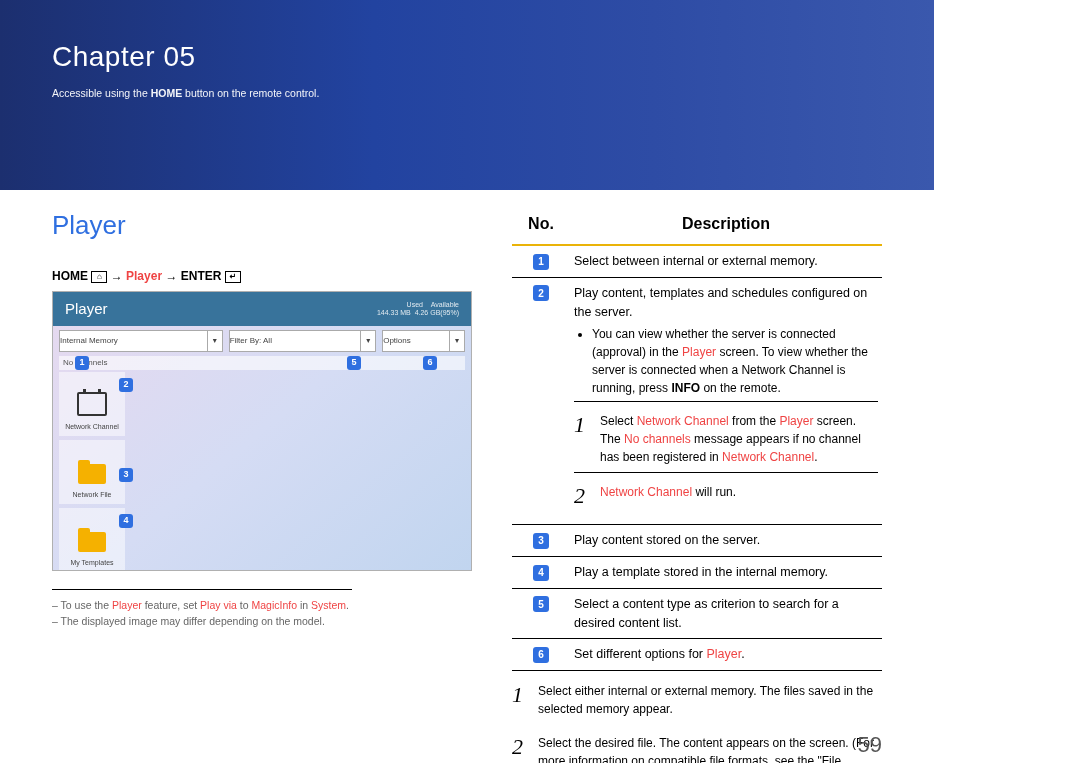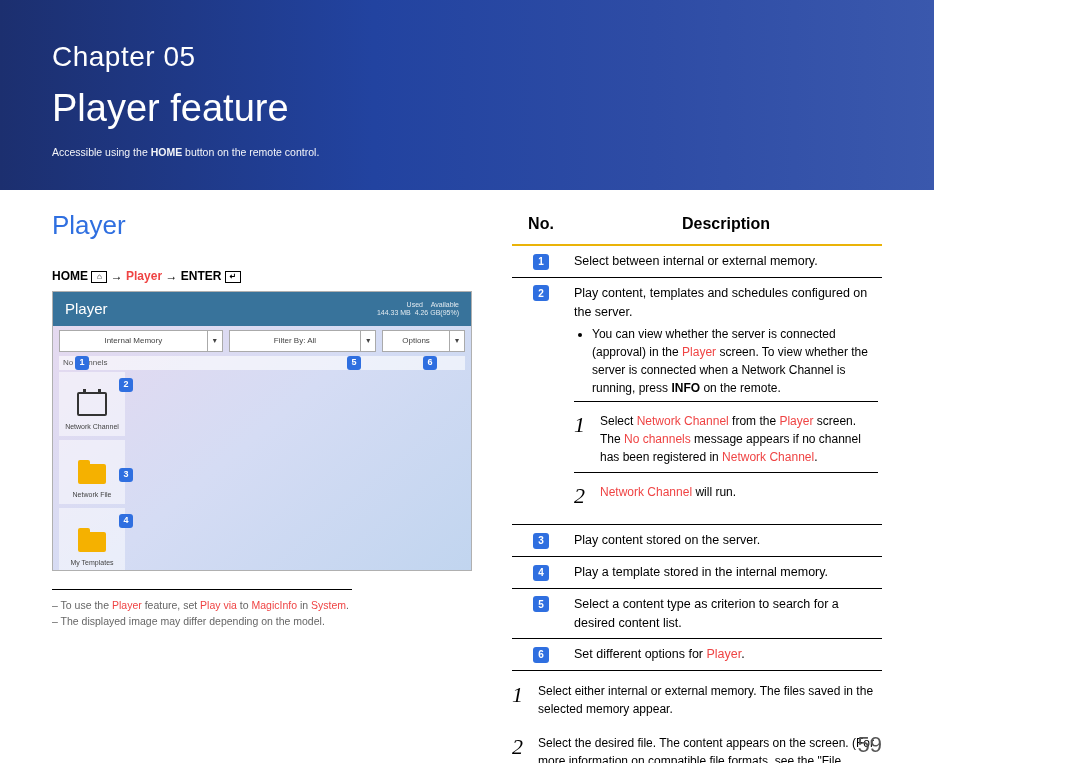--- a/index.html
+++ b/index.html
@@ -14,21 +14,21 @@
   .h-player{color:#2f6fe0;font-size:26px;font-weight:400;margin:0 0 22px}
   .path{font-weight:bold;font-size:12px;margin-bottom:6px}
   .path .hl{color:#ef4444;font-weight:bold}
   .desc{font-size:12.5px;margin-bottom:10px}
   .scrsh{width:100%;height:280px;background:linear-gradient(140deg,#e7d9ef 0%,#d5dcf4 50%,#c1d5ef 100%);border:1px solid #b0b0b0;box-sizing:border-box;position:relative;overflow:hidden}
   .scrsh-top{height:34px;background:#38739b;color:#fff;display:flex;align-items:center;padding:0 12px;font-size:15px;justify-content:space-between}
   .scrsh-top .right{font-size:7px;text-align:right;line-height:1.1;opacity:.85}
   .tabs{display:flex;gap:6px;margin:4px 6px}
   .tab{flex:1;height:20px;background:#fff;border:1px solid #aaa;display:flex;align-items:center;justify-content:center;font-size:8px;color:#444;position:relative}
   .tab .dd{width:14px;border-left:1px solid #aaa;height:100%;display:flex;align-items:center;justify-content:center;font-size:8px}
-  .tab span.lbl{flex:1;text-align:center}
+  .tab span.lbl{flex:1;text-align:left}
   .nobanner{margin:4px 6px 0;background:rgba(255,255,255,.6);height:14px;font-size:8px;padding:0 4px;display:flex;align-items:center;color:#555}
   .tiles{margin:2px 6px;display:flex;flex-direction:column;gap:4px}
   .tile{width:66px;height:60px;background:rgba(255,255,255,.5);display:flex;flex-direction:column;align-items:center;justify-content:flex-end;font-size:7px;color:#444;padding-bottom:4px;position:relative}
   .tile .ic-cal{width:26px;height:20px;border:2px solid #333;border-radius:2px;position:relative;margin-bottom:6px}
   .tile .ic-cal:before,.tile .ic-cal:after{content:"";position:absolute;top:-5px;width:3px;height:5px;background:#333}
   .tile .ic-cal:before{left:4px}.tile .ic-cal:after{right:4px}
   .tile .ic-fold{width:28px;height:20px;background:#f5b100;border-radius:2px;position:relative;margin-bottom:6px}
   .tile .ic-fold:before{content:"";position:absolute;top:-4px;left:0;width:12px;height:6px;background:#f5b100;border-radius:2px 2px 0 0}
   .bubble{position:absolute;width:14px;height:14px;background:#2f6fe0;color:#fff;border-radius:3px;font-size:9px;font-weight:bold;display:flex;align-items:center;justify-content:center}
   .foot{border-top:1px solid #000;margin-top:18px;padding-top:8px;font-size:10.5px;color:#666;max-width:300px}
@@ -47,21 +47,20 @@
   .h-view{font-size:20px;font-weight:600;margin:18px 0 6px}
   .pgnum{position:absolute;bottom:2px;right:52px;font-size:22px;color:#555}
   .homeicon,.entericon{display:inline-block;width:14px;height:10px;border:1px solid #000;vertical-align:middle;font-size:8px;text-align:center;line-height:10px}
 </style>
 </head>
 <body>
 
 <div class="page">
   <div class="hero">
     <div class="hero-chapter">Chapter 05</div>
-    <div class="hero-title">Player feature</div>
     <div class="hero-sub">
       <span>Accessible using the </span><b>HOME</b><span> button on the remote control.</span>
     </div>
   </div>
 
   <div class="body">
     <div class="colL">
       <h2 class="h-player">Player</h2>
       <div class="path">
         <span>HOME </span><span class="homeicon">⌂</span><span> → </span><span class="hl">Player</span><span> → </span><span> ENTER </span><span class="entericon">↵</span>

